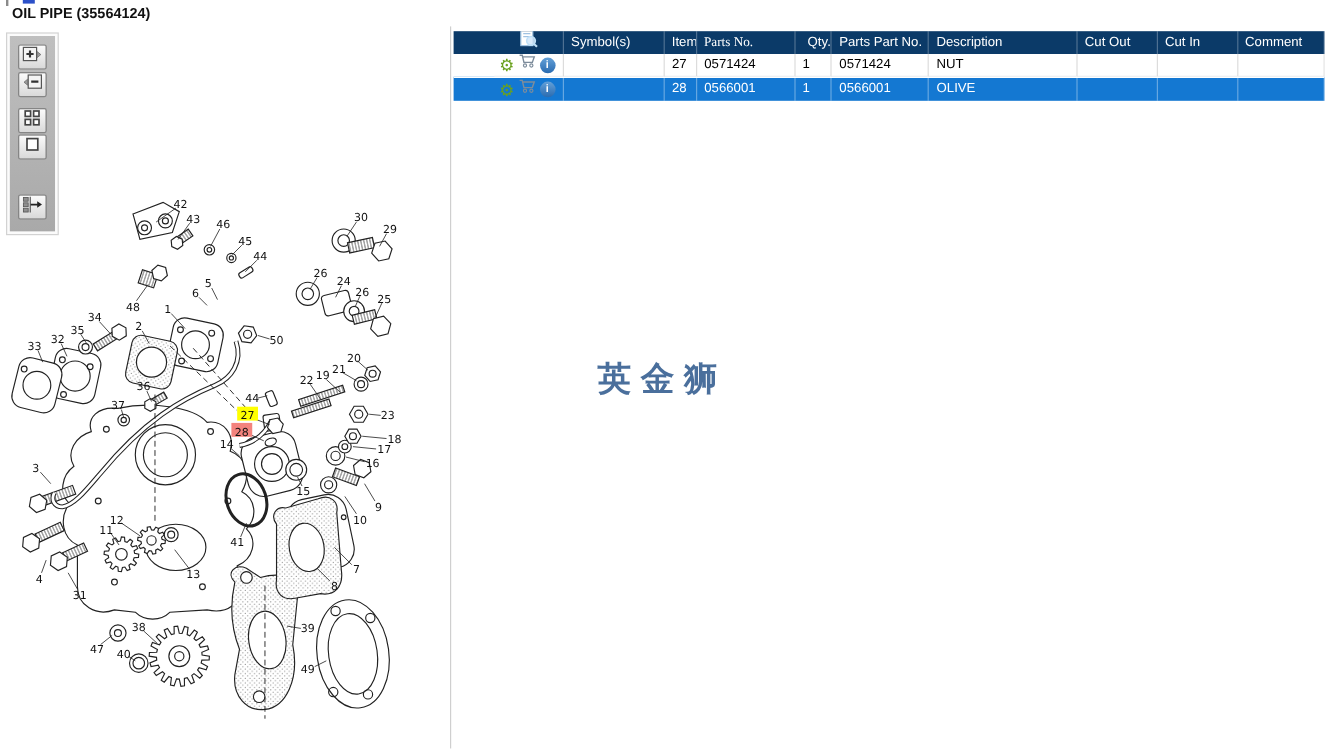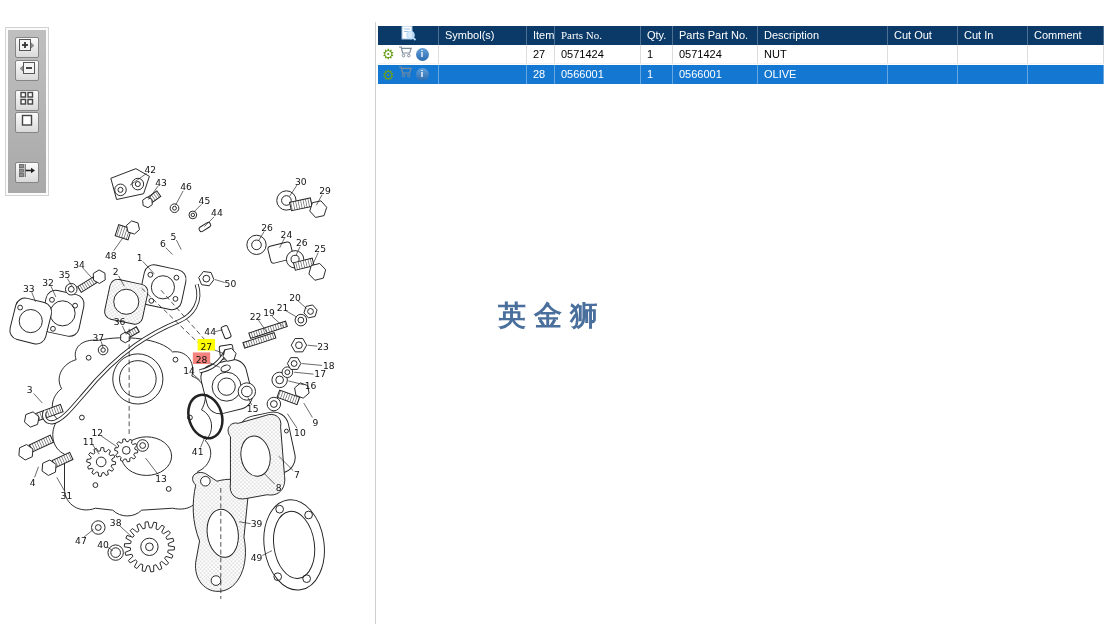--- a/index.html
+++ b/index.html
@@ -17,39 +17,44 @@
         border:1px solid #858585;border-radius:2px;display:flex;align-items:center;justify-content:center;cursor:pointer;}
   
   #pane-divider{position:absolute;left:375px;top:22px;width:1px;height:602px;background:#cfcfcf;}
   
   #diagram{position:absolute;left:0;top:22px;}
   
   #watermark{position:absolute;left:498px;top:297px;font-size:28px;font-weight:bold;
              letter-spacing:8px;color:#4a6f9c;}
   
   #grid{position:absolute;left:378px;top:26px;width:726px;font-size:11px;}
-  .trow{display:flex;height:19px;line-height:19px;}
+  .trow{display:flex;height:19px;line-height:19px;padding-left:34px;}
   .thead{background:#0b3a68;color:#fff;}
   .thead .cell{border-right:1px solid rgba(255,255,255,.28);}
   .tbody{background:#fff;color:#000;}
   .tbody .cell{border-right:1px solid #dcdcdc;border-bottom:1px solid #f2f2f2;}
   .tbody.sel{background:#1478d2;color:#fff;border-top:1px solid #fff;}
   .tbody.sel .cell{border-right:1px solid rgba(255,255,255,.35);border-bottom:none;}
   .cell{box-sizing:border-box;padding-left:6px;white-space:nowrap;overflow:hidden;}
   .cell.icons{display:flex;align-items:center;gap:3px;padding-left:4px;}
   .cell.hicon{display:flex;align-items:center;justify-content:center;padding-left:0;}
   .gear{font-size:14px;line-height:14px;color:#6aa11d;cursor:pointer;}
   .info{display:inline-flex;width:13px;height:13px;border-radius:50%;
         background:linear-gradient(#63a0d8,#2a6bb0);color:#fff;font-size:9px;font-weight:bold;
         align-items:center;justify-content:center;cursor:pointer;}
 </style>
 </head>
 <body>
 
 <div id="app">
+  <div id="titlebar">
+    <span class="frag-gray"></span>
+    <span class="frag-blue"></span>
+    <span id="page-title">OIL PIPE (35564124)</span>
+  </div>
 
   <div id="toolbar">
       <div class="tbtn" style="top: 7px;">
         <span><svg width="18" height="15" viewBox="0 0 18 15">
             <rect x="1.5" y="1.5" width="11" height="11" fill="#f4f4f4" stroke="#555"></rect>
             <line x1="7" y1="4" x2="7" y2="10" stroke="#333" stroke-width="1.8"></line>
             <line x1="4" y1="7" x2="10" y2="7" stroke="#333" stroke-width="1.8"></line>
             <path d="M13,5 l3,2.5 l-3,2.5 z" fill="#9a9a9a" stroke="#666" stroke-width="0.6"></path>
           </svg></span>
       </div>
@@ -355,21 +360,21 @@
               <rect x="4" y="1" width="10" height="13" fill="#fff" stroke="#9fc2e2"></rect>
               <line x1="6" y1="4" x2="12" y2="4" stroke="#9fc2e2"></line>
               <line x1="6" y1="6.5" x2="12" y2="6.5" stroke="#9fc2e2"></line>
               <circle cx="12.5" cy="10" r="3.6" fill="rgba(210,230,250,.85)" stroke="#bfe0f8" stroke-width="1.4"></circle>
               <line x1="15" y1="12.6" x2="17.5" y2="15" stroke="#bfe0f8" stroke-width="1.8"></line>
             </svg></span>
         </div>
         <div class="cell" style="width: 88px;">Symbol(s)</div>
         <div class="cell" style="width: 28px; text-align: center;">Item</div>
         <div class="cell" style="width: 86px; font-family: Liberation Serif, serif;">Parts No.</div>
-        <div class="cell" style="width: 32px;">Qty.</div>
+        <div class="cell" style="width: 32px; text-align: right;">Qty.</div>
         <div class="cell" style="width: 85px;">Parts Part No.</div>
         <div class="cell" style="width: 130px;">Description</div>
         <div class="cell" style="width: 70px;">Cut Out</div>
         <div class="cell" style="width: 70px;">Cut In</div>
         <div class="cell" style="width: 76px;">Comment</div>
       </div>
       <div class="trow tbody">
         <div class="cell icons" style="width: 61px;">
           <span class="gear">⚙</span>
           <span><svg width="15" height="13" viewBox="0 0 15 13">

